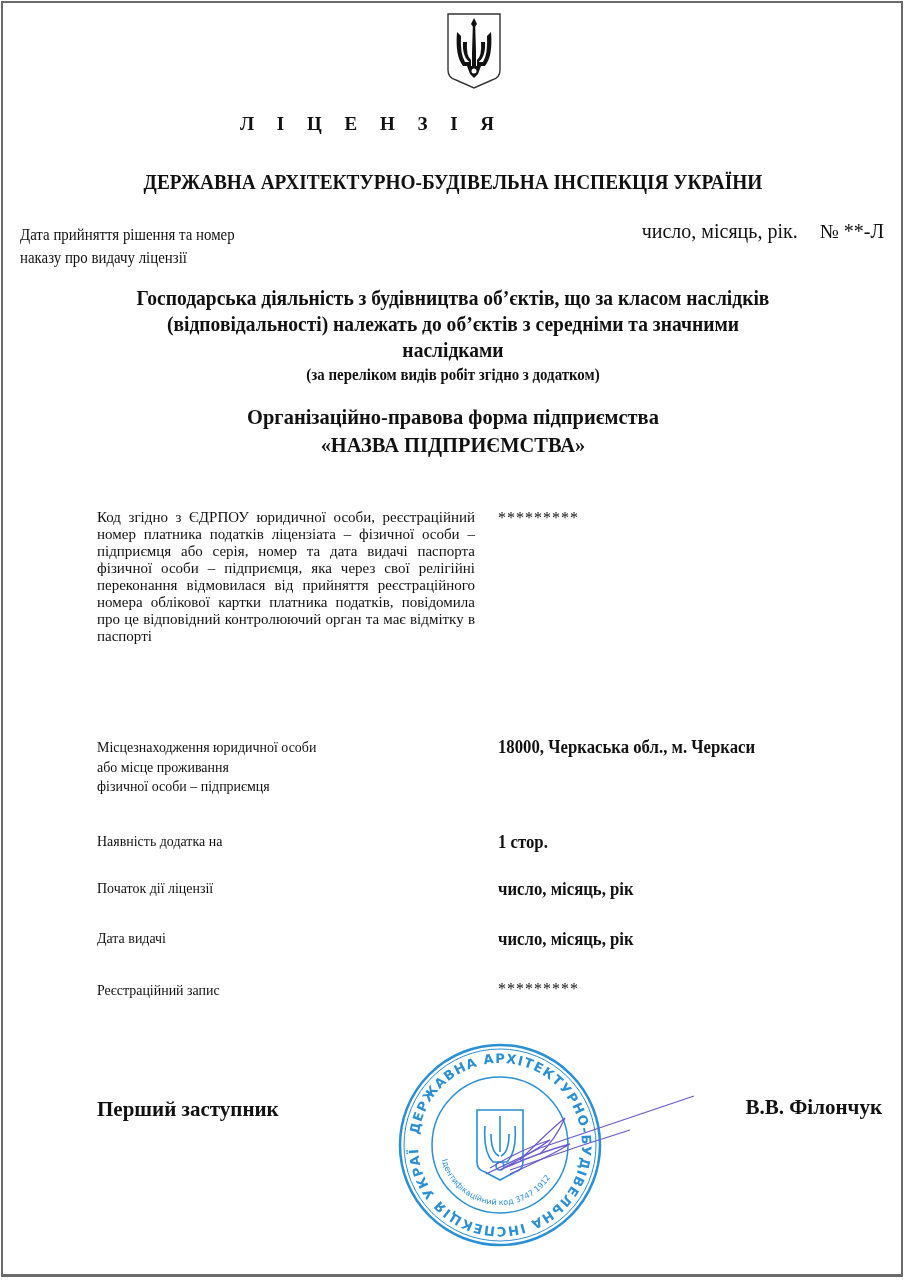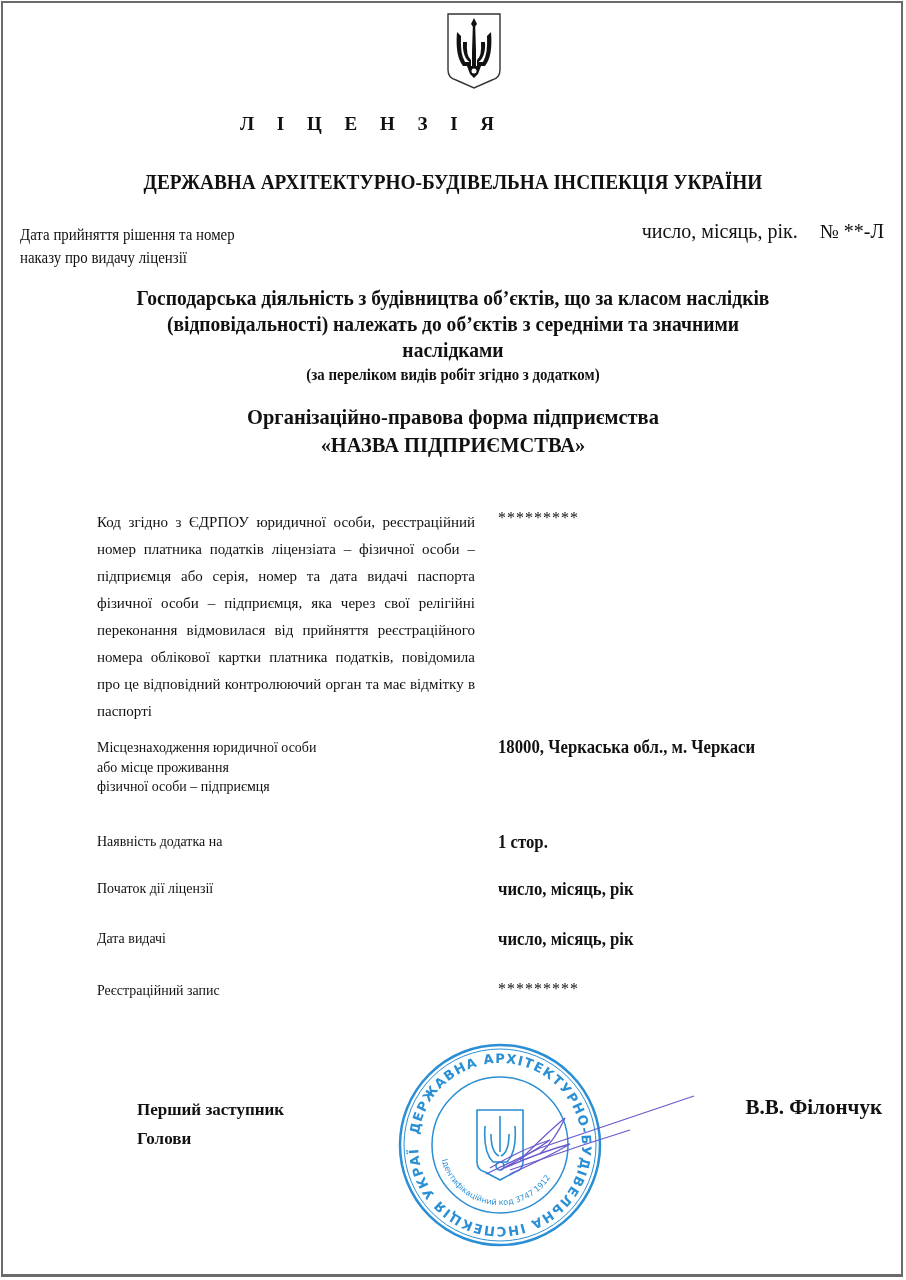--- a/index.html
+++ b/index.html
@@ -8,25 +8,25 @@
   .abs { position:absolute; }
   .emblem { left:445px; top:12px; width:58px; height:78px; }
   .title { left:0; width:743px; top:113px; text-align:center; font-weight:bold; font-size:19px; letter-spacing:9px; }
   .issuer { left:0; width:906px; top:170px; text-align:center; font-weight:bold; font-size:21px; transform:scaleX(0.92); }
   .decision-label { left:20px; top:223px; font-size:16px; line-height:23px; transform-origin:left top; transform:scaleX(0.93); }
   .decision-value { right:22px; top:220px; font-size:20px; }
   .decision-value .num { margin-left:22px; }
   .activity { left:60px; width:786px; top:285px; text-align:center; font-weight:bold; font-size:21px; line-height:26px; transform:scaleX(0.93); }
   .activity-note { left:0; width:906px; top:366px; text-align:center; font-weight:bold; font-size:16px; transform:scaleX(0.93); }
   .org-form { left:0; width:906px; top:403px; text-align:center; font-weight:bold; font-size:22px; line-height:28px; transform:scaleX(0.93); }
-  .code-label { left:97px; top:509px; width:378px; font-size:15px; line-height:27px; text-align:justify; text-align-last:left; }
+  .code-label { left:97px; top:509px; width:378px; font-size:15px; line-height:17px; text-align:justify; text-align-last:left; }
   .field-label { left:97px; font-size:15px; line-height:19.5px; transform-origin:left top; transform:scaleX(0.93); }
   .field-value { left:498px; font-size:18px; font-weight:bold; transform-origin:left top; transform:scaleX(0.93); }
   .field-value.plain { font-weight:normal; letter-spacing:1px; transform:none; font-size:16px; }
-  .signer { left:97px; top:1095px; font-weight:bold; font-size:17px; line-height:29px;margin-left:40px; }
+  .signer { left:97px; top:1095px; font-weight:bold; font-size:21px; line-height:29px; }
   .signer-name { right:24px; top:1095px; font-weight:bold; font-size:21px; }
   .stamp { left:395px; top:1040px; width:210px; height:210px; }
   .signature { left:480px; top:1090px; width:220px; height:90px; }
 </style>
 </head>
 <body>
 
 <div class="frame"></div>
 
 <svg class="abs emblem" viewBox="0 0 58 78">
@@ -118,15 +118,14 @@
   <g fill="none" stroke="#6a5acd" stroke-width="1.3">
     <path d="M6 84 L60 58 L214 6"></path>
     <path d="M10 78 Q40 60 70 50 Q50 64 20 80 Q60 62 90 54 Q70 66 30 84"></path>
     <path d="M40 70 Q70 40 85 28 Q75 50 60 64"></path>
     <path d="M30 80 L100 56 L150 40"></path>
   </g>
 </svg>
 
 <div class="abs signer">
   <div>Перший заступник</div>
-  <div>Голови</div>
 </div>
 <div class="abs signer-name">В.В. Філончук</div>
 
 </body></html>

